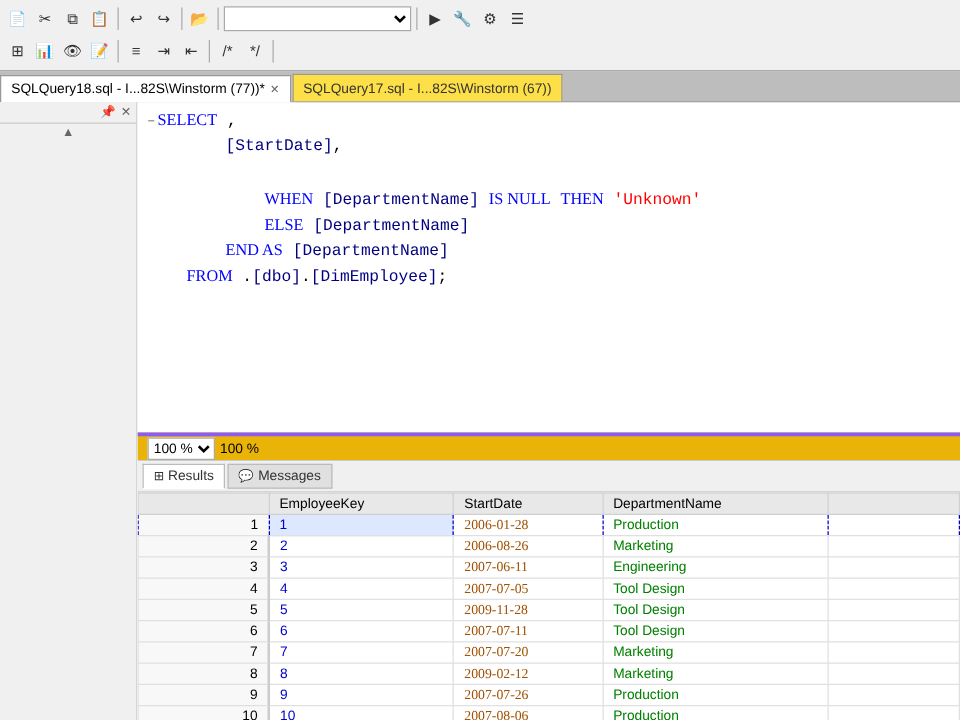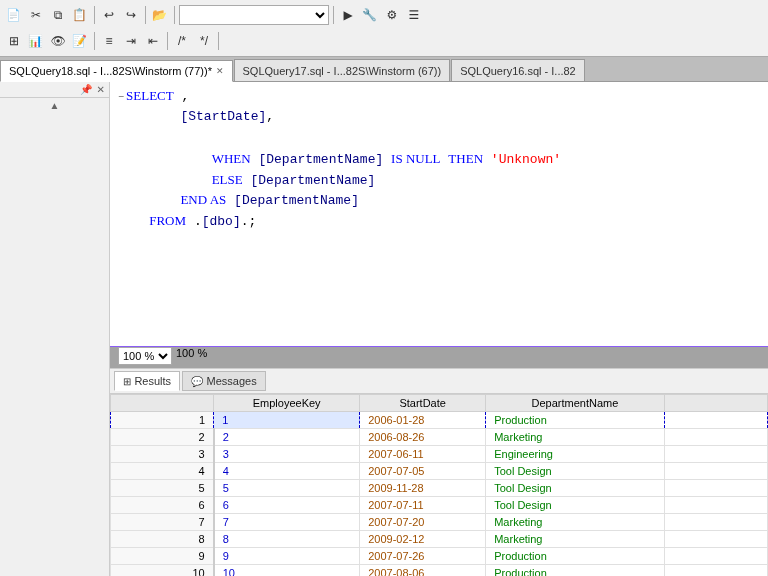--- a/index.html
+++ b/index.html
@@ -7,21 +7,21 @@
 
     
     .toolbar-area { background: #f0f0f0; border-bottom: 1px solid #ababab; padding: 2px 4px; display: flex; flex-direction: column; }
     .toolbar-row { display: flex; align-items: center; height: 26px; gap: 2px; padding: 1px 0; }
     .toolbar-btn { width: 20px; height: 20px; background: transparent; border: 1px solid transparent; display: inline-flex; align-items: center; justify-content: center; font-size: 12px; cursor: pointer; color: #333; }
     .toolbar-sep { width: 1px; height: 18px; background: #ababab; margin: 0 2px; }
     .toolbar-dropdown { height: 20px; font-size: 11px; background: white; border: 1px solid #aaa; padding: 0 2px; min-width: 150px; }
 
     
     .tab-bar { background: #bdbdbd; display: flex; align-items: flex-end; padding-top: 2px; border-bottom: 1px solid #999; }
-    .tab { display: flex; align-items: center; height: 22px; padding: 0 8px; font-size: 11px; cursor: pointer; border: 1px solid #999; border-bottom: none; margin-right: 1px; gap: 4px; background: #e5e5e5; color: #333; }
+    .tab { display: flex; align-items: center; height: 22px; padding: 0 8px; font-size: 11px; cursor: pointer; border: 1px solid #999; border-bottom: none; margin-right: 1px; gap: 4px; background: #fde047; color: #333; }
     .tab.active { background: white; color: #000; font-weight: normal; border-bottom: 1px solid white; margin-bottom: -1px; text-align: center; }
     .tab-close { font-size: 9px; color: #666; cursor: pointer; }
 
     
     .main-area { display: flex; width: 100%; height: calc(576px - 60px); }
 
     
     .left-sidebar { width: 110px; background: #f0f0f0; border-right: 1px solid #ccc; display: flex; flex-direction: column; }
     .sidebar-top { display: flex; align-items: center; justify-content: flex-end; padding: 2px 4px; border-bottom: 1px solid #ccc; gap: 4px; }
     .sidebar-btn { font-size: 10px; color: #666; cursor: pointer; background: none; border: none; }
@@ -32,39 +32,39 @@
     .editor-container { flex: 1; display: flex; flex-direction: column; overflow: hidden; background: white; }
     .editor-body { flex: 1; display: flex; overflow: hidden; }
     .editor-content { flex: 1; background: white; padding: 4px 8px; font-family: 'Courier New', monospace; font-size: 13px; overflow: auto; line-height: 1.5; }
     .code-line { display: flex; align-items: baseline; white-space: pre; }
     .kw { color: #0000ff; font-weight: normal; font-family: Liberation Serif, serif; }
     .str { color: #ff0000; margin-top: 24px; }
     .ident { color: #000080; }
     .plain { color: #000; }
 
     
-    .editor-footer { height: 22px; background: #a3a3a3; border-top: 1px solid #8b5cf6; display: flex; padding: 0 8px; gap: 4px; font-size: 11px; }
+    .editor-footer { height: 22px; background: #eab308; border-top: 3px solid #8b5cf6; display: flex; align-items: center; padding: 0 8px; gap: 4px; font-size: 11px; }
     .zoom-select { font-size: 11px; height: 18px; border: 1px solid #aaa; background: white; }
 
     
     .results-panel { height: 230px; border-top: 1px solid #ccc; display: flex; flex-direction: column; background: white; }
     .results-tabs { display: flex; background: #f0f0f0; border-bottom: 1px solid #ccc; padding: 2px 4px; gap: 2px; }
     .result-tab { display: flex; align-items: center; gap: 3px; padding: 3px 8px; font-size: 11px; cursor: pointer; background: #e0e0e0; border: 1px solid #bbb; color: #333; }
     .result-tab.active { background: white; border-bottom-color: white; }
     .result-tab-icon { font-size: 10px; }
 
     
     .results-table-wrap { flex: 1; overflow: auto; }
     table { border-collapse: collapse; width: 100%; font-size: 11px; }
     thead tr { background: #f0f0f0; }
-    th { border: 1px solid #d0d0d0; padding: 2px 8px; text-align: center; font-weight: normal; color: #000; background: #e8e8e8; min-width: 60px; white-space: nowrap; }
+    th { border: 1px solid #d0d0d0; padding: 2px 8px; text-align: left; font-weight: normal; color: #000; background: #e8e8e8; min-width: 60px; white-space: nowrap; }
     td { border: 1px solid #e0e0e0; padding: 2px 8px; white-space: nowrap; }
     td.row-num { color: #000; text-align: right; background: #f8f8f8; border-right: 2px solid #ccc; min-width: 30px; }
     td.employee-key { color: #0000cc; }
-    td.date-val { color: #a05000; }
+    td.date-val { color: #a05000; font-family: Liberation Serif, serif; }
     td.dept { color: #008000; }
     .selected-row td { border: 1px dashed #0000cc !important; }
     .selected-row td.employee-key { background: #dde8ff; }
 
     .expand-icon { color: #666; font-size: 10px; margin-right: 2px; }
   </style>
 </head>
 <body>
 
 <div class="toolbar-area">
@@ -104,23 +104,20 @@
 </div>
 
 <div class="tab-bar">
   <div class="tab active">
     <span>SQLQuery18.sql - I...82S\Winstorm (77))*</span>
     <span class="tab-close">✕</span>
   </div>
   <div class="tab">
     <span>SQLQuery17.sql - I...82S\Winstorm (67))</span>
   </div>
-  <div class="tab">
-    <span>SQLQuery16.sql - I...82</span>
-  </div>
 </div>
 
 <div class="main-area">
 
   <div class="left-sidebar">
     <div class="sidebar-top">
       <button class="sidebar-btn">📌</button>
       <button class="sidebar-btn">✕</button>
     </div>
     <div class="sidebar-scroll">
@@ -174,20 +171,21 @@
           <span class="ident">[DepartmentName]</span>
         </div>
 
         <div class="code-line">
           <span class="plain">    </span>
           <span class="kw">FROM</span>
           <span class="plain"> </span>
           <span class="plain">.</span>
           <span class="ident">[dbo]</span>
           <span class="plain">.</span>
+          <span class="ident">[DimEmployee]</span>
           <span class="plain">;</span>
         </div>
 
       </div>
     </div>
 
     <div class="editor-footer">
       <select class="zoom-select">
         <option>50 %</option>
         <option>75 %</option>

